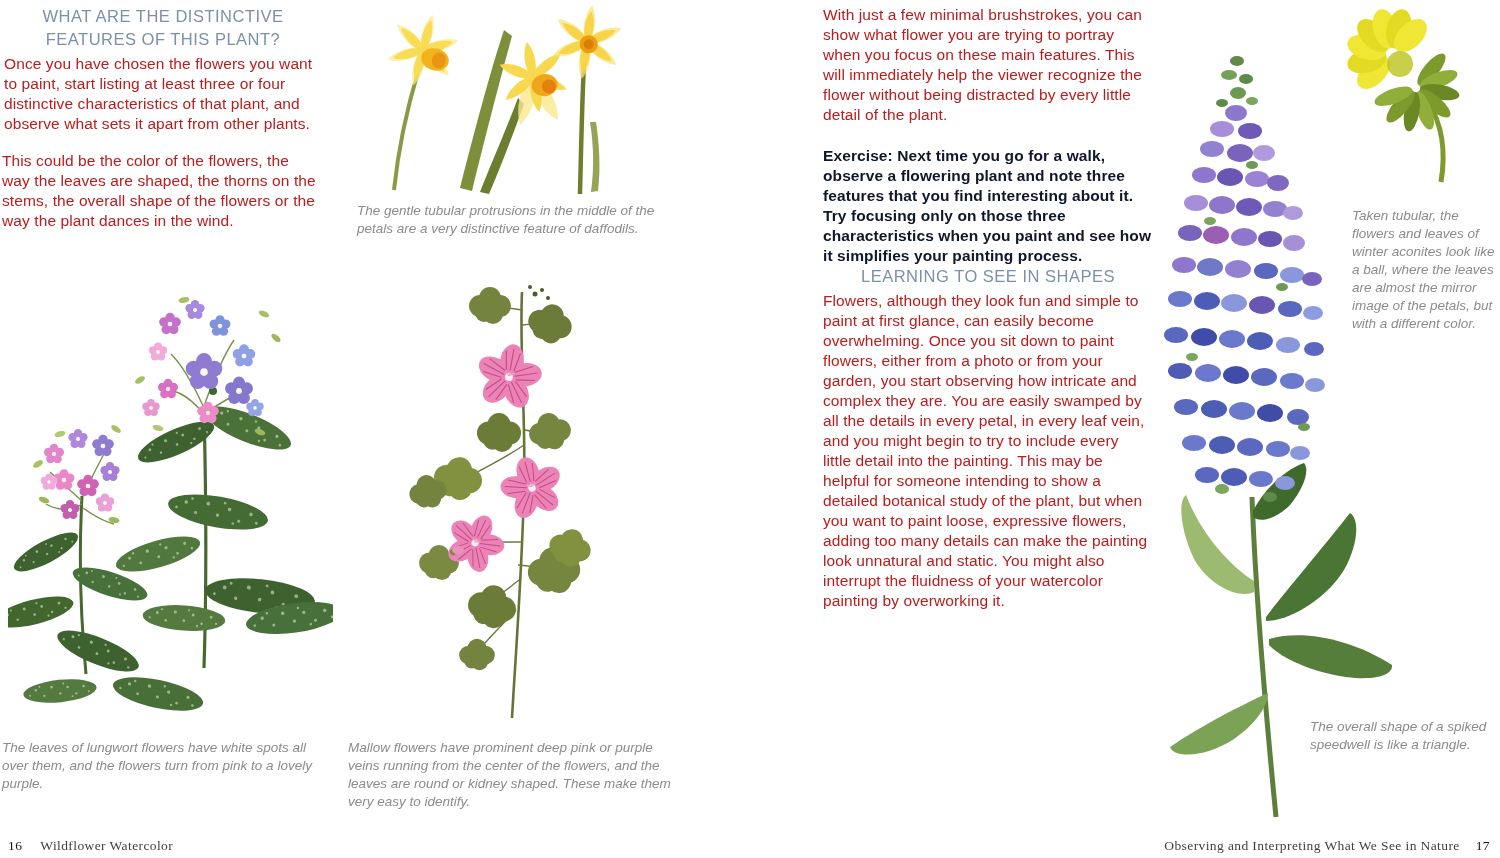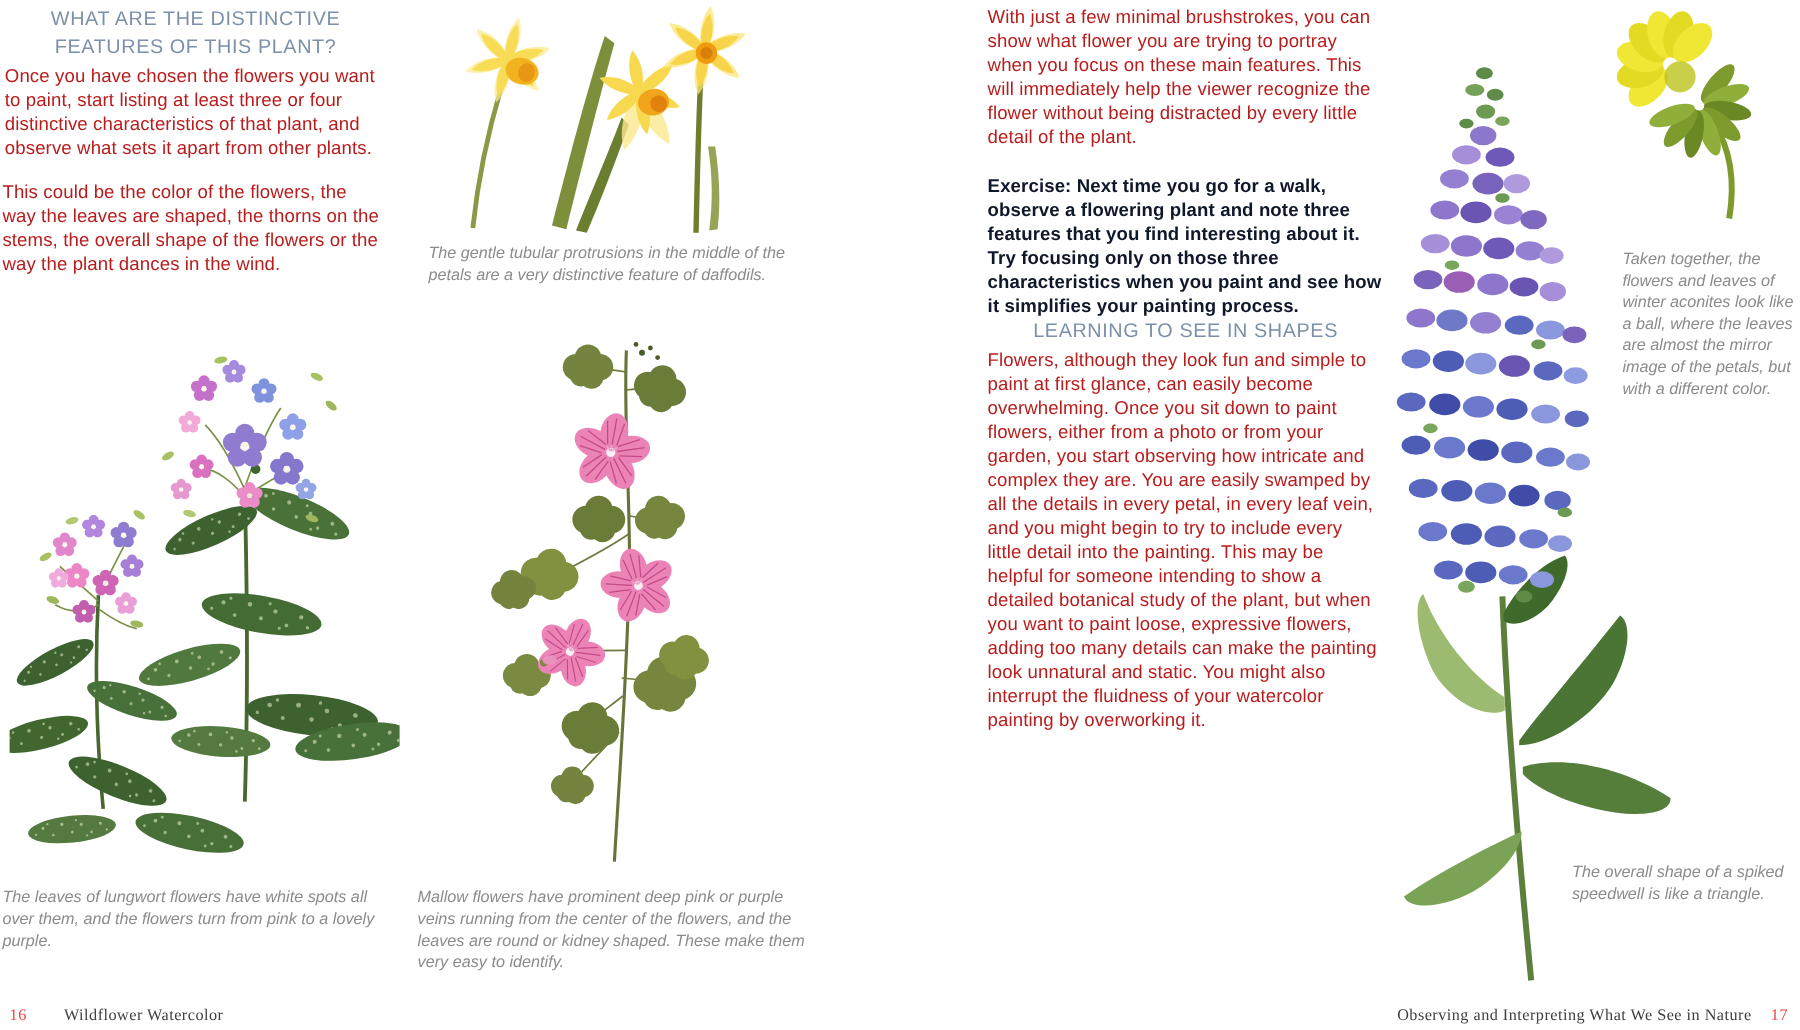--- a/index.html
+++ b/index.html
@@ -21,24 +21,24 @@
     color:#0f172a;font-weight:700;
   }
   .caption{
     font-size:13.5px;line-height:18px;font-style:italic;
     color:#8b8b8b;font-weight:300;
   }
   .footer{
     font-family:"Liberation Serif",serif;font-size:13.5px;
     color:#3f3f3f;letter-spacing:.4px;
   }
-  .footer .pagenum{color:#ef4444;text-align:right;}
+  .footer .pagenum{color:#0f172a;text-align:right;}
   .footer-left{left:8px;top:838px;}
   .footer-right{right:10px;top:838px;text-align:right;}
-  .footer-left .title{margin-left:31px;}
+  .footer-left .title{margin-left:18px;}
   .footer-right .pagenum{margin-left:16px;}
   svg{display:block;}
 </style>
 </head>
 <body>
 
 <div class="spread">
 
   <div class="abs sec-heading" style="left:2px;top:5px;width:322px;">WHAT ARE THE DISTINCTIVE FEATURES OF THIS PLANT?</div>
 
@@ -53,21 +53,21 @@
   <div class="abs caption" style="left:348px;top:739px;width:335px;">Mallow flowers have prominent deep pink or purple veins running from the center of the flowers, and the leaves are round or kidney shaped. These make them very easy to identify.</div>
 
   <div class="abs body-text" style="left:823px;top:5px;width:327px;">With just a few minimal brushstrokes, you can show what flower you are trying to portray when you focus on these main features. This will immediately help the viewer recognize the flower without being distracted by every little detail of the plant.</div>
 
   <div class="abs exercise-text" style="left:823px;top:146px;width:330px;">Exercise: Next time you go for a walk, observe a flowering plant and note three features that you find interesting about it. Try focusing only on those three characteristics when you paint and see how it simplifies your painting process.</div>
 
   <div class="abs sec-heading" style="left:823px;top:265px;width:330px;">LEARNING TO SEE IN SHAPES</div>
 
   <div class="abs body-text" style="left:823px;top:291px;width:327px;">Flowers, although they look fun and simple to paint at first glance, can easily become overwhelming. Once you sit down to paint flowers, either from a photo or from your garden, you start observing how intricate and complex they are. You are easily swamped by all the details in every petal, in every leaf vein, and you might begin to try to include every little detail into the painting. This may be helpful for someone intending to show a detailed botanical study of the plant, but when you want to paint loose, expressive flowers, adding too many details can make the painting look unnatural and static. You might also interrupt the fluidness of your watercolor painting by overworking it.</div>
 
-  <div class="abs caption" style="left:1352px;top:207px;width:148px;">Taken together, the flowers and leaves of winter aconites look like a ball, where the leaves are almost the mirror image of the petals, but with a different color.</div>
+  <div class="abs caption" style="left:1352px;top:207px;width:148px;">Taken tubular, the flowers and leaves of winter aconites look like a ball, where the leaves are almost the mirror image of the petals, but with a different color.</div>
 
   <div class="abs caption" style="left:1310px;top:718px;width:190px;">The overall shape of a spiked speedwell is like a triangle.</div>
 
   <div class="abs footer footer-left">
     <span class="pagenum">16</span><span class="title">Wildflower Watercolor</span>
   </div>
   <div class="abs footer footer-right">
     <span class="title">Observing and Interpreting What We See in Nature</span><span class="pagenum">17</span>
   </div>
 

